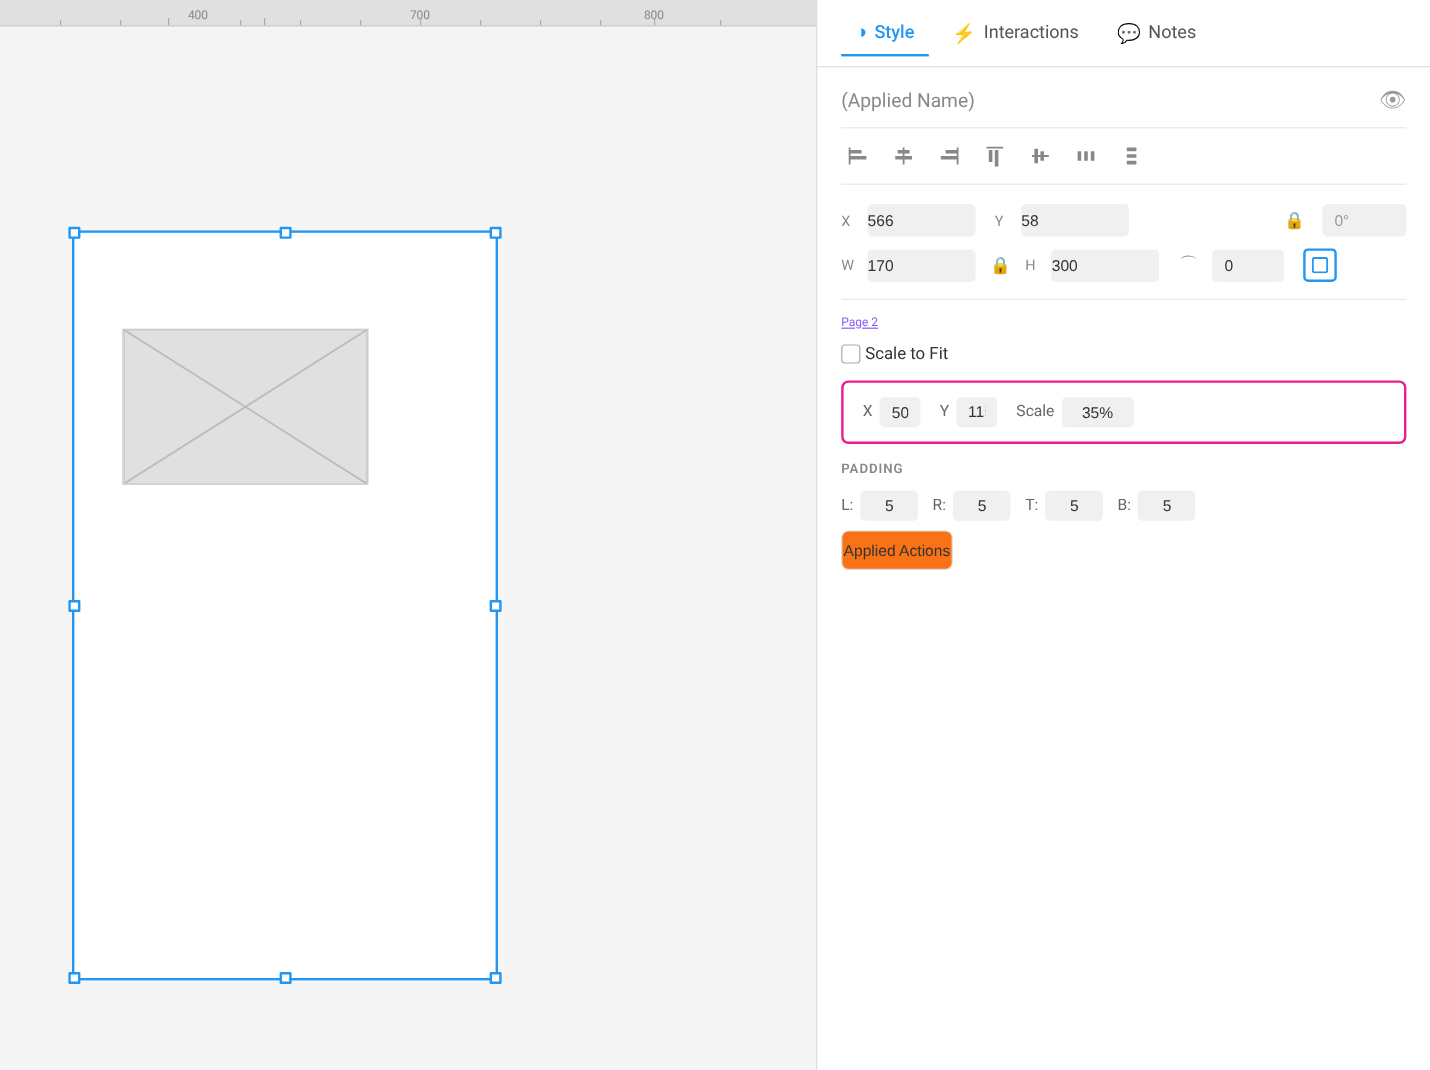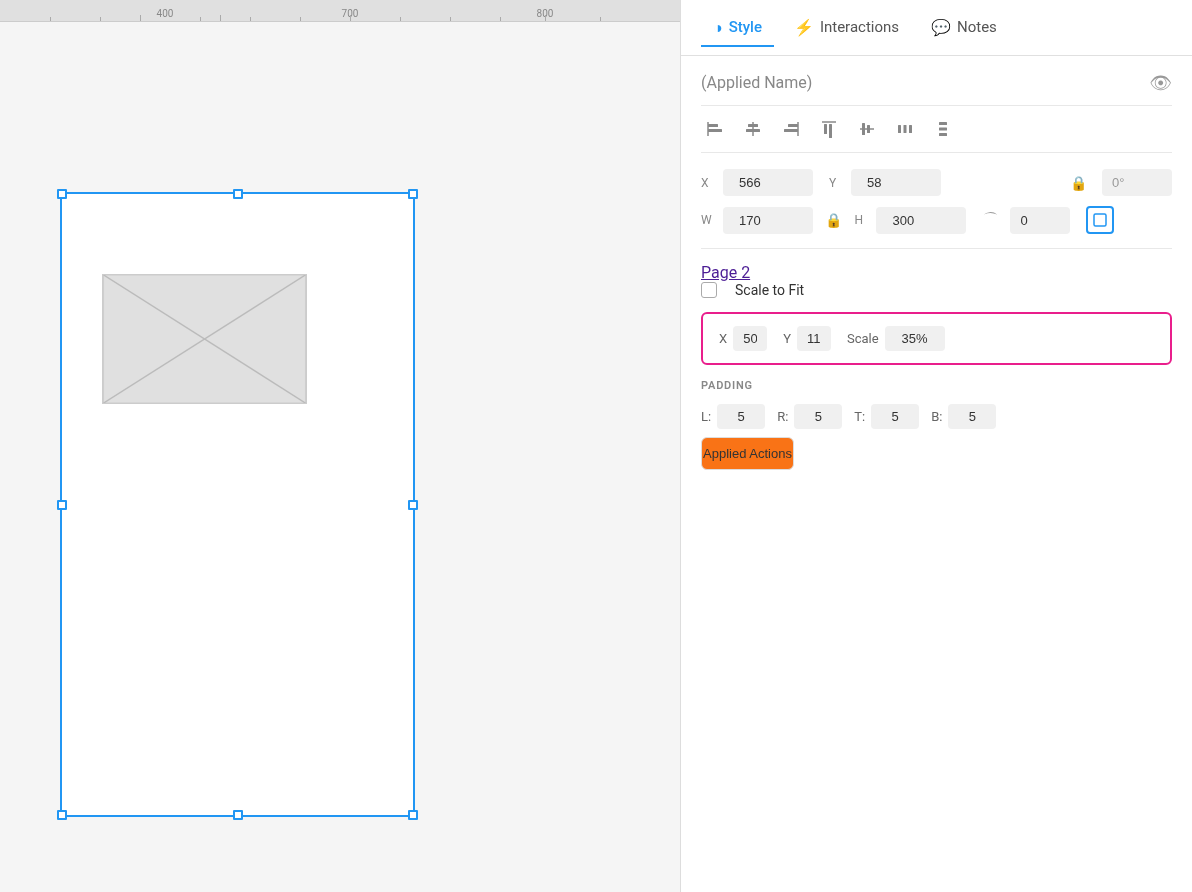--- a/index.html
+++ b/index.html
@@ -220,21 +220,21 @@
     .field-label {
       font-size: 12px;
       color: #888;
       width: 14px;
     }
 
     .field-input {
       background: #f0f0f0;
       border: none;
       border-radius: 4px;
-      padding: 6px 16px;
+      padding: 6px 0;
       font-size: 13px;
       color: #333;
       width: 90px;
       outline: none;
     }
 
     .lock-icon {
       color: #666;
       font-size: 14px;
       cursor: pointer;
@@ -301,32 +301,33 @@
     }
 
     .section-chevron {
       font-size: 10px;
       color: #888;
       cursor: pointer;
     }
 
     
     .page-link {
-      color: #4c1d95;
-      font-size: 16px;
+      color: #8b5cf6;
+      font-size: 10px;
       text-decoration: underline;
       cursor: pointer;
+      margin-bottom: 12px;
       display: block;
     }
 
     
     .checkbox-row {
       display: flex;
       align-items: center;
-      gap: 18px;
+      gap: 4px;
       margin-bottom: 14px;
     }
 
     .checkbox {
       width: 16px;
       height: 16px;
       border: 1.5px solid #aaa;
       border-radius: 3px;
       background: white;
       cursor: pointer;

